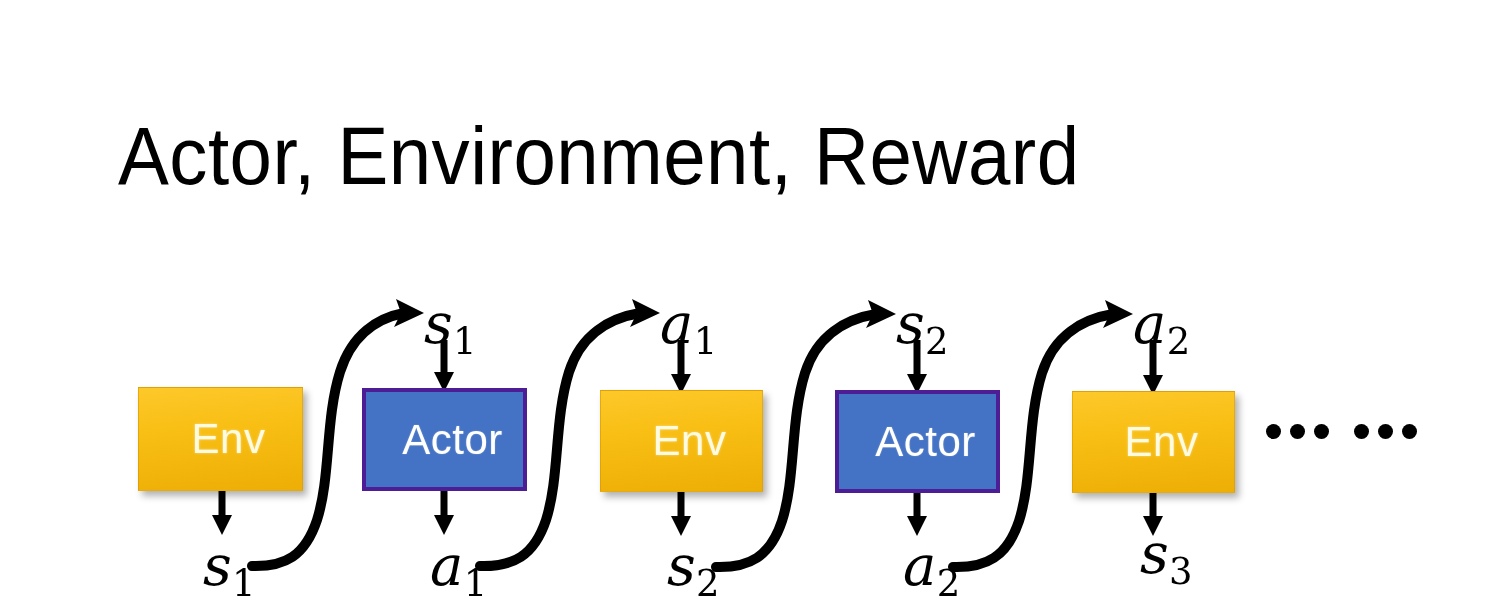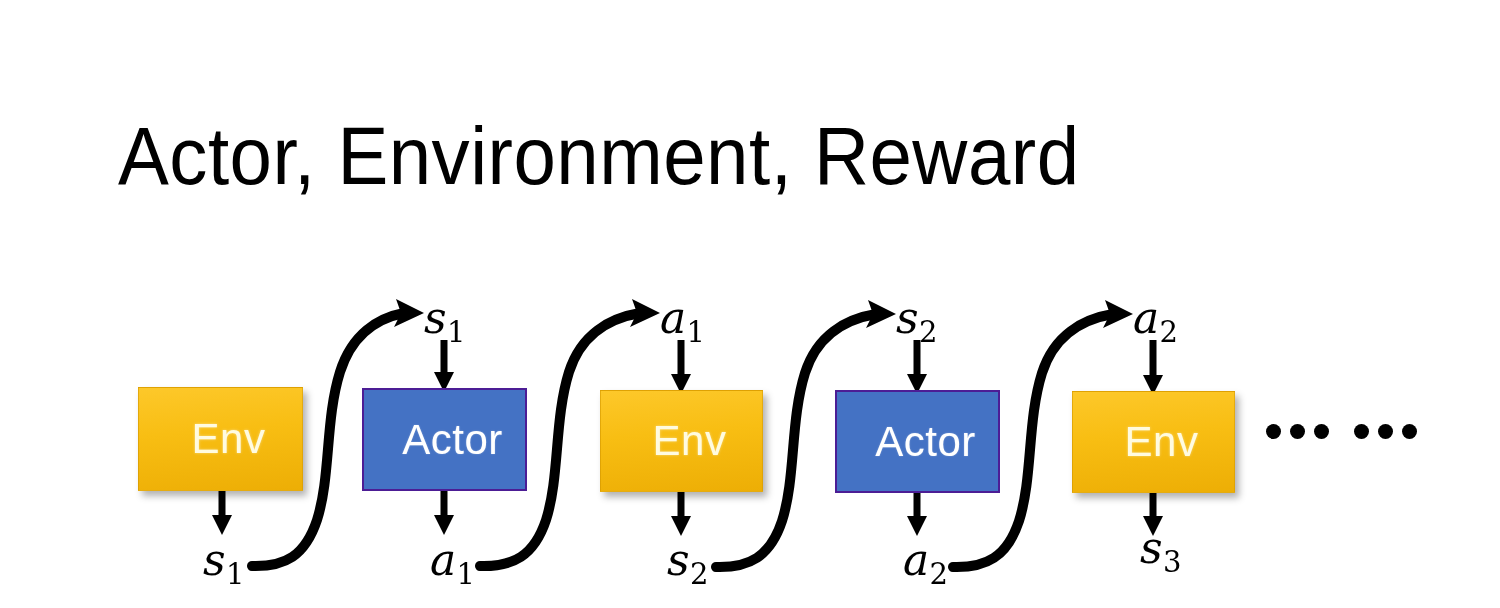--- a/index.html
+++ b/index.html
@@ -70,31 +70,31 @@
   .block.env {
     background: linear-gradient(175deg, #FDC82A 0%, #F8BE13 42%, #EDAE05 100%);
     color: #FFFBE0;
     border: 1px solid rgba(210,150,0,0.55);
     box-shadow: 4px 5px 7px rgba(0,0,0,0.30);
     text-shadow: 0 0 3px rgba(255,255,255,0.45);
   }
   .block.actor {
     background: #4472C4;
     color: #FFFFFF;
-    border: 2px solid #4c1d95;
+    border: 4px solid #4c1d95;
     box-shadow: none;
     text-shadow: 0 0 2px rgba(255,255,255,0.30);
   }
 
   
   .mlabel {
     position: absolute;
     font-family: "DejaVu Serif", "Liberation Serif", serif;
     font-style: italic;
-    font-size: 44px;
+    font-size: 56px;
     line-height: 1;
     color: #000000;
     white-space: nowrap;
     user-select: none;
   }
   .mlabel .sub {
     font-style: normal;
     font-size: 0.66em;
     vertical-align: -0.30em;
     margin-left: 0.01em;

